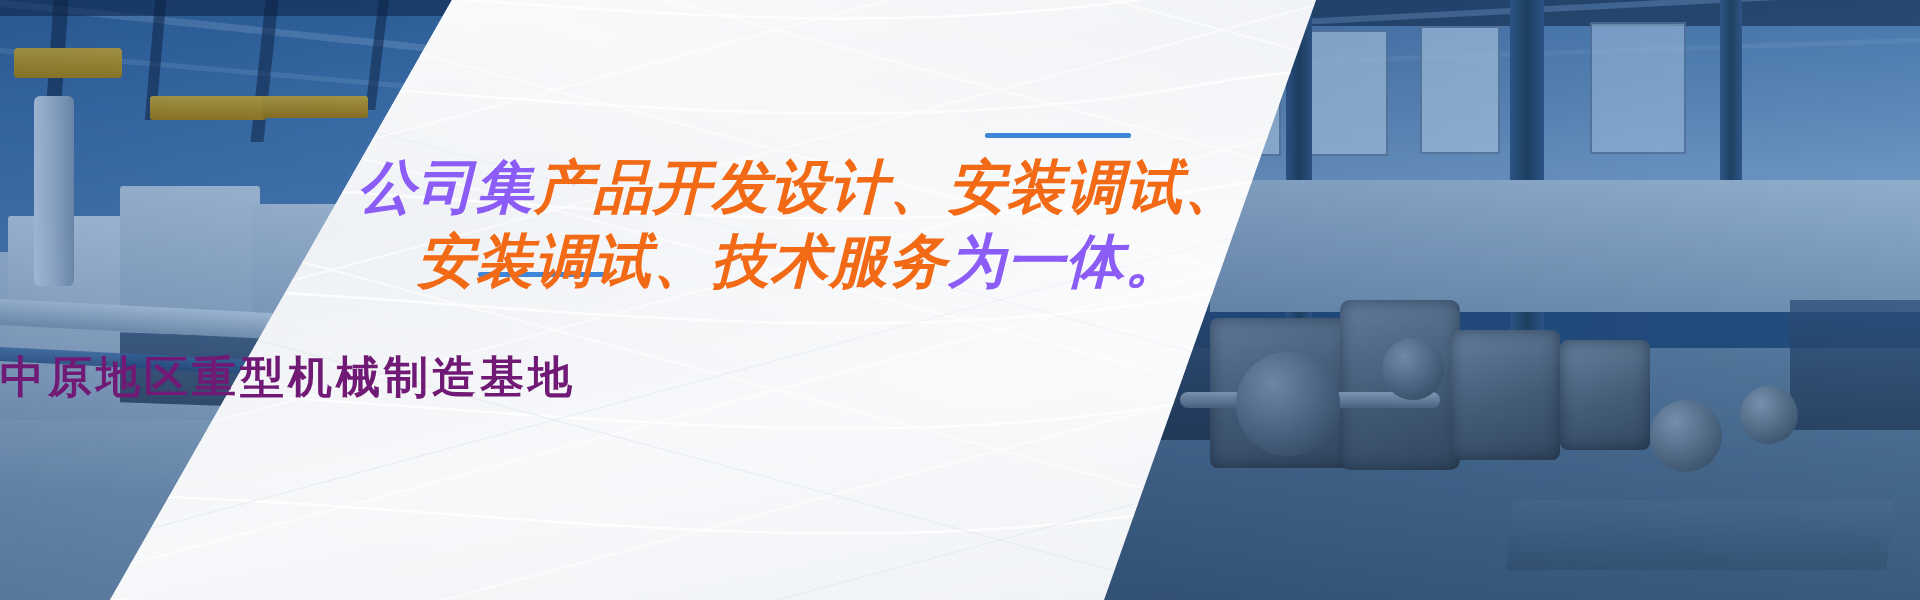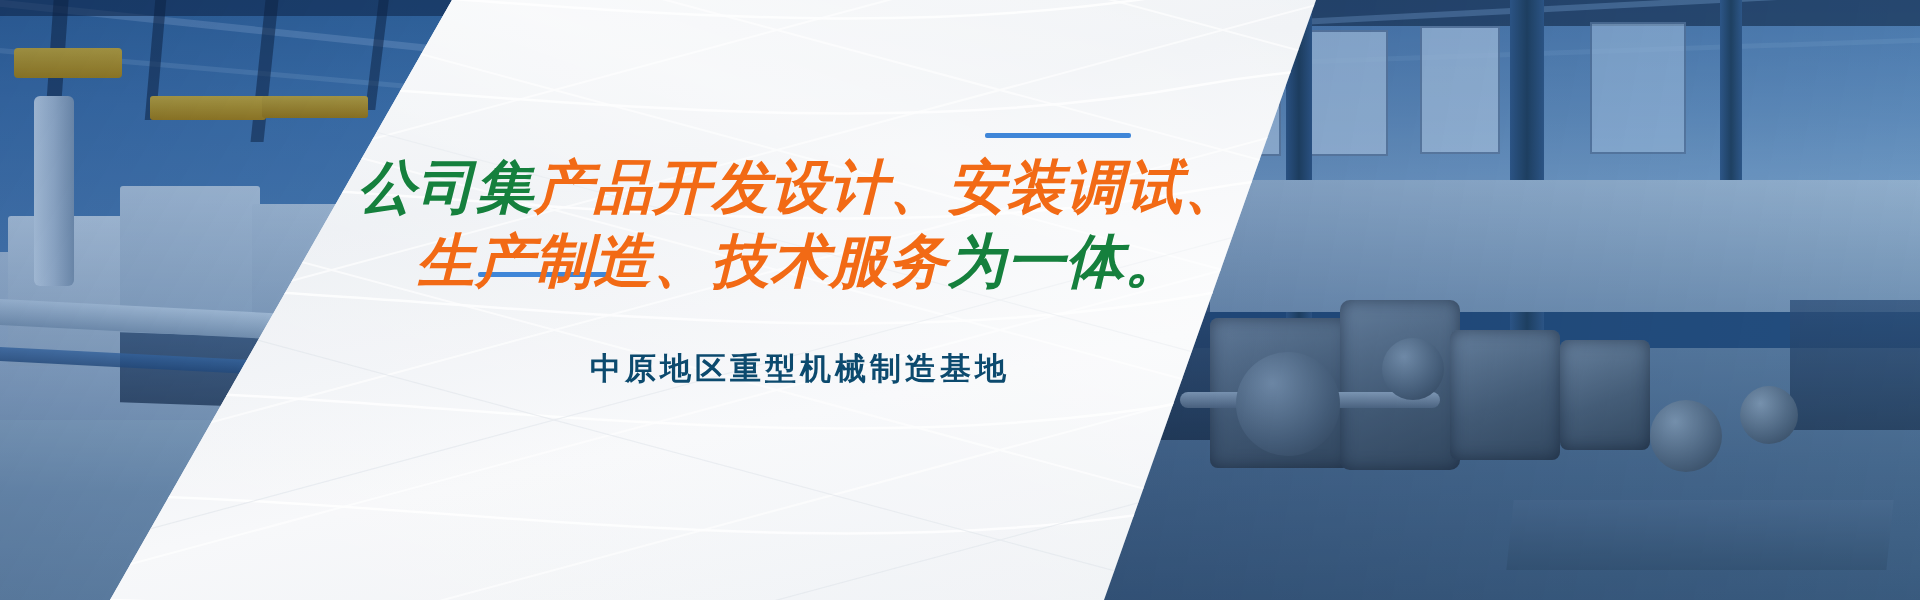--- a/index.html
+++ b/index.html
@@ -210,40 +210,40 @@
   }
   .hl-line {
     font-size:58px;
     font-weight:700;
     font-style:italic;
     letter-spacing:1px;
     line-height:74px;
     white-space:nowrap;
     font-family:"Liberation Sans","DejaVu Sans",sans-serif;
   }
-  .seg-navy  { color:#15803d; }
+  .seg-navy  { color:#8b5cf6; }
   .seg-orange{ color:#f26a15; }
 
   .accent-top {
     position:absolute; left:985px; top:133px;
     width:146px; height:5px;
     background:#3f86d8; border-radius:2px;
   }
   .accent-bottom {
     position:absolute; left:478px; top:272px;
     width:132px; height:5px;
     background:#3f86d8; border-radius:2px;
   }
 
   .subtitle {
     position:absolute; left:0; top:348px; width:1600px;
-    text-align:center;
-    font-size:31px;
+    text-align:left;
+    font-size:44px;
     font-weight:600;
-    color:#0c4a6e;
+    color:#701a75;
     letter-spacing:4px;
     white-space:nowrap;
     font-family:"Liberation Sans","DejaVu Sans",sans-serif;
   }
 </style>
 </head>
 <body>
 
 <div class="banner">
 
@@ -339,19 +339,19 @@
     <div class="sheen"></div>
   </div>
 
   <div class="content">
 
     <div class="accent-top"></div>
     <div class="accent-bottom"></div>
 
     <div class="headline-block">
       <div class="hl-line"><span class="seg-navy">公司集</span><span class="seg-orange">产品开发设计、安装调试、</span></div>
-      <div class="hl-line"><span class="seg-orange">生产制造、技术服务</span><span class="seg-navy">为一体。</span></div>
+      <div class="hl-line"><span class="seg-orange">安装调试、技术服务</span><span class="seg-navy">为一体。</span></div>
     </div>
 
     <div class="subtitle">中原地区重型机械制造基地</div>
   </div>
 
 </div>
 
 </body></html>

